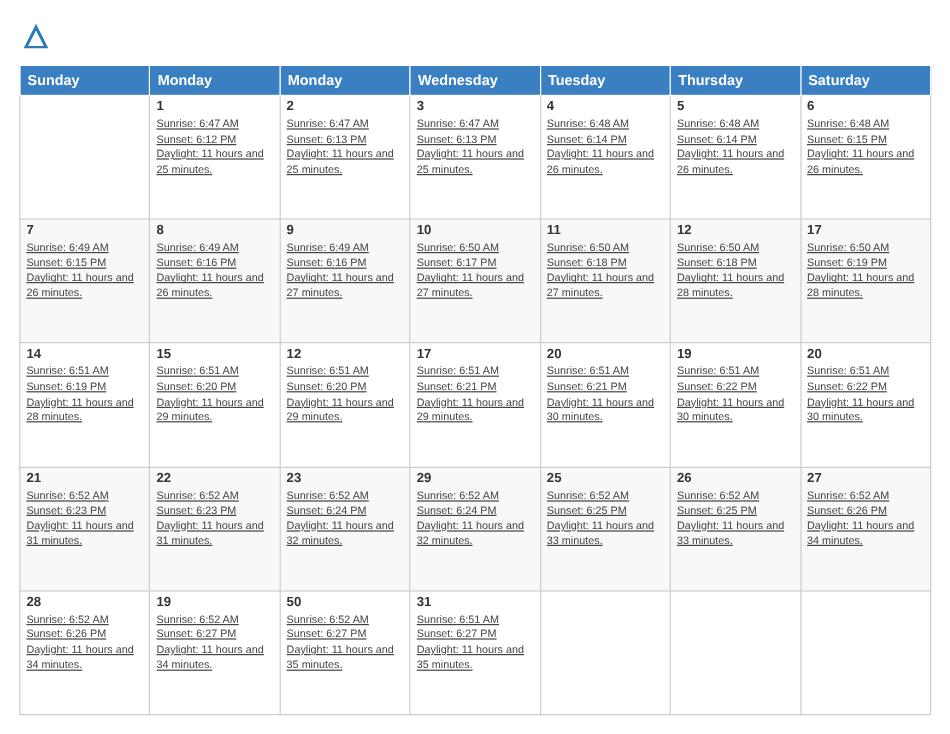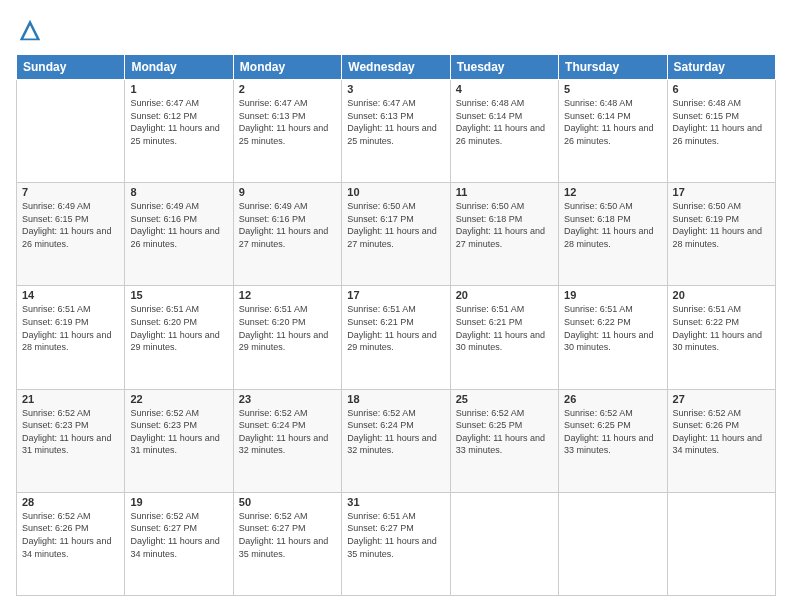--- a/index.html
+++ b/index.html
@@ -92,20 +92,21 @@
       font-size: 11px;
       font-weight: bold;
       color: #333;
       display: block;
       margin-bottom: 2px;
     }
     .day-info {
       line-height: 1.4;
       font-size: 9px;
       color: #444;
+      text-decoration: underline;
     }
   </style>
 </head>
 <body>
 
 <div class="page">
   <div class="header">
     <div class="logo">
       <svg class="logo-icon" viewBox="0 0 30 30">
         <polygon points="15,4 26,26 4,26" fill="#2a7ab8"></polygon>
@@ -229,21 +230,21 @@
           </td>
           <td>
             <span class="day-number">22</span>
             <div class="day-info">Sunrise: 6:52 AM<br>Sunset: 6:23 PM<br>Daylight: 11 hours and 31 minutes.</div>
           </td>
           <td>
             <span class="day-number">23</span>
             <div class="day-info">Sunrise: 6:52 AM<br>Sunset: 6:24 PM<br>Daylight: 11 hours and 32 minutes.</div>
           </td>
           <td>
-            <span class="day-number">18</span>
+            <span class="day-number">29</span>
             <div class="day-info">Sunrise: 6:52 AM<br>Sunset: 6:24 PM<br>Daylight: 11 hours and 32 minutes.</div>
           </td>
           <td>
             <span class="day-number">25</span>
             <div class="day-info">Sunrise: 6:52 AM<br>Sunset: 6:25 PM<br>Daylight: 11 hours and 33 minutes.</div>
           </td>
           <td>
             <span class="day-number">26</span>
             <div class="day-info">Sunrise: 6:52 AM<br>Sunset: 6:25 PM<br>Daylight: 11 hours and 33 minutes.</div>
           </td>

